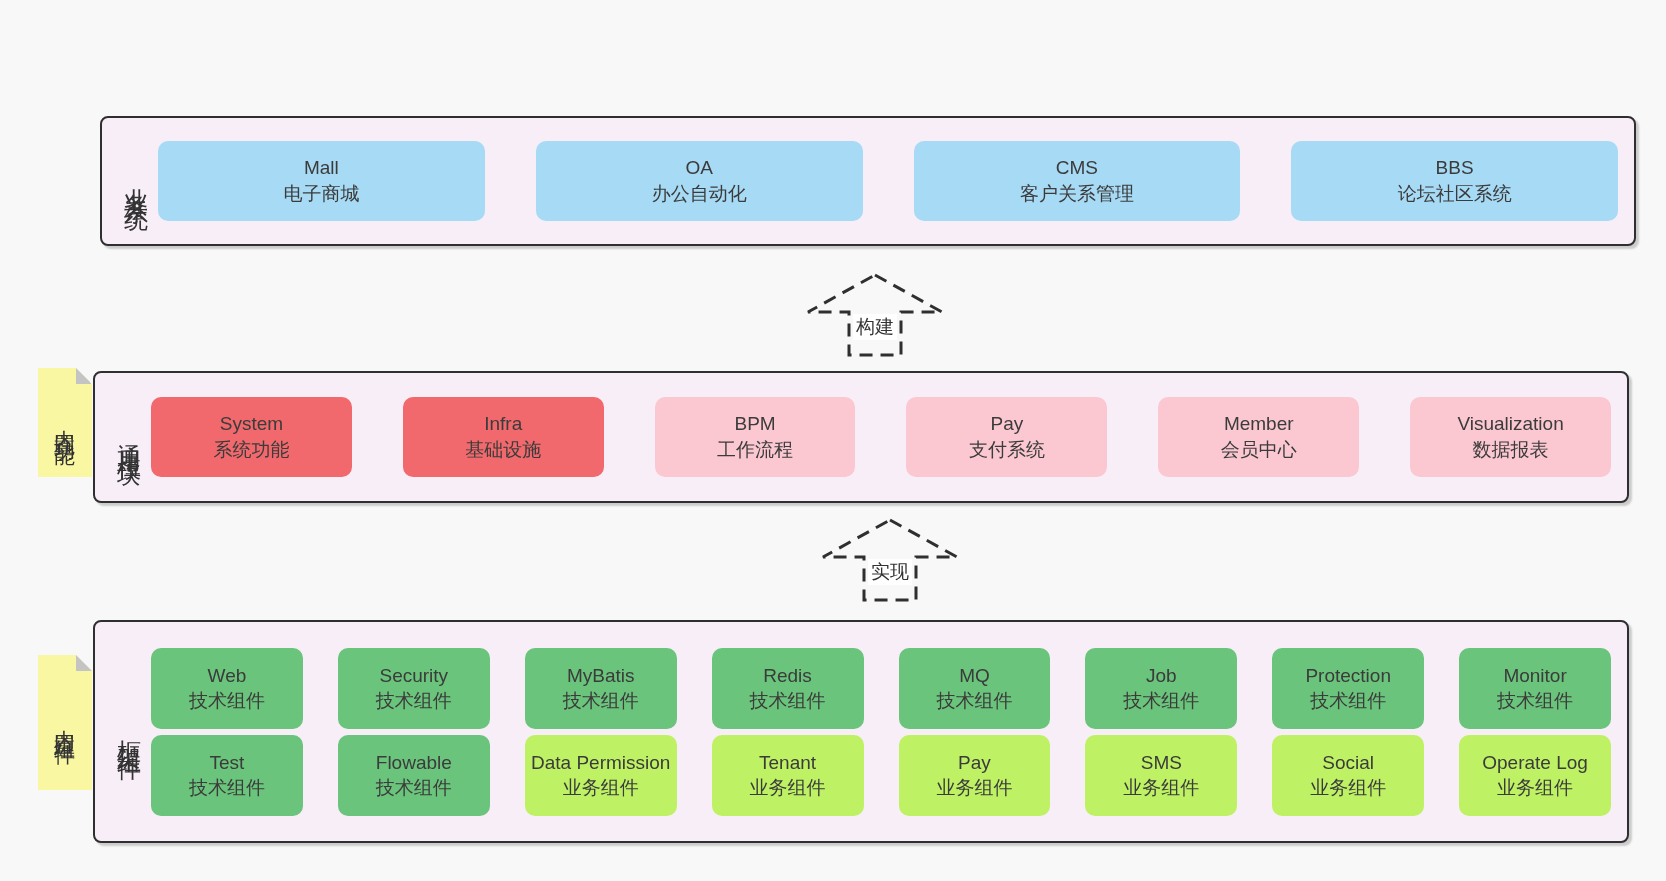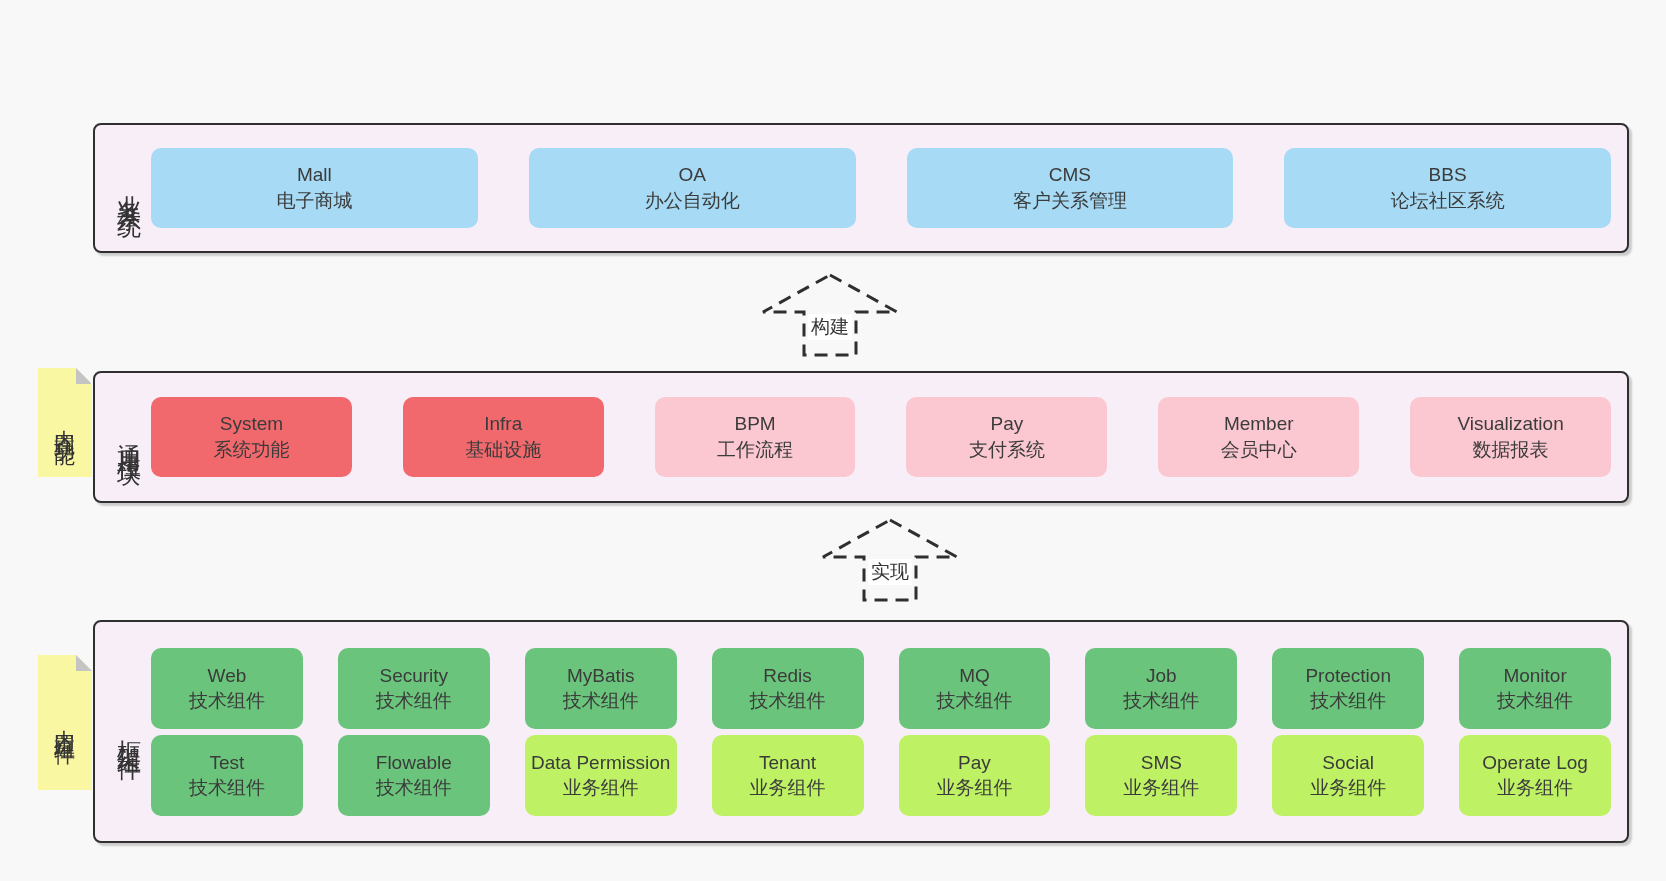--- a/index.html
+++ b/index.html
@@ -9,21 +9,21 @@
     font-family:"Liberation Sans","DejaVu Sans",sans-serif;
     color:#3b3b3b;
   }
   
   .layer{
     position:absolute;left:93px;width:1536px;box-sizing:border-box;
     background:#f8eef8;border:2px solid #2f2f2f;border-radius:8px;
     box-shadow:3px 3px 2px rgba(0,0,0,0.18);
     display:flex;align-items:center;
   }
-  .layer-business{top:123px;height:130px;}
+  .layer-business{top:116px;height:130px;margin-left:7px;}
   .layer-modules{top:371px;height:132px;}
   .layer-components{top:620px;height:223px;}
   .v-label{
     writing-mode:vertical-rl;text-orientation:upright;
     font-size:24px;line-height:1.2;letter-spacing:6px;color:#333;
     margin-left:14px;flex:0 0 34px;text-align:center;
   }
   .boxes{
     flex:1;display:flex;gap:51px;padding:0 16px 0 8px;
   }
@@ -38,21 +38,21 @@
   }
   .boxes-grid .box{height:81px;line-height:25px;}
   .blue{background:#a7daf4;}
   .red{background:#f1696c;}
   .pink{background:#fbc8d1;}
   .green{background:#6ac47b;}
   .lightgreen{background:#bef264;}
   .box .en,.box .cn{display:block;width:100%;}
   
   .arrow{position:absolute;width:140px;height:88px;}
-  .arrow-build{left:760px;top:271px;text-decoration:underline;}
+  .arrow-build{left:805px;top:271px;text-decoration:underline;}
   .arrow-implement{left:820px;top:516px;}
   .arrow svg{position:absolute;left:0;top:0;}
   .arrow-label{
     position:absolute;left:50%;top:43px;transform:translateX(-50%);
     background:#ffffff;padding:0 3px;font-size:19px;color:#333;white-space:nowrap;
   }
   
   .sticky{
     position:absolute;left:38px;width:54px;background:#f9f7a2;z-index:3;
     clip-path:polygon(0 0,calc(100% - 16px) 0,100% 16px,100% 100%,0 100%);

